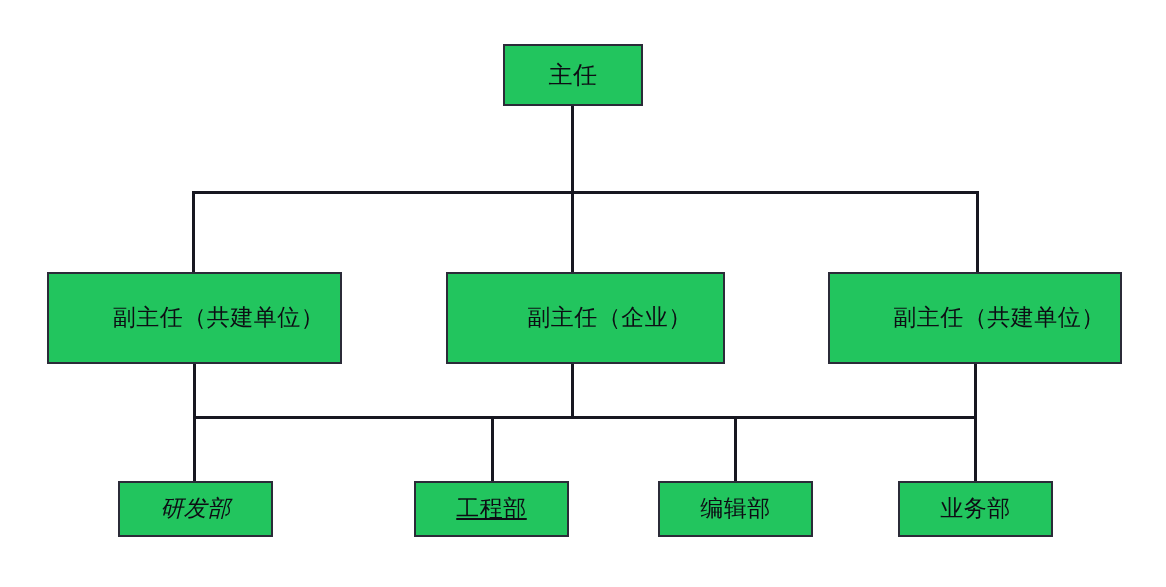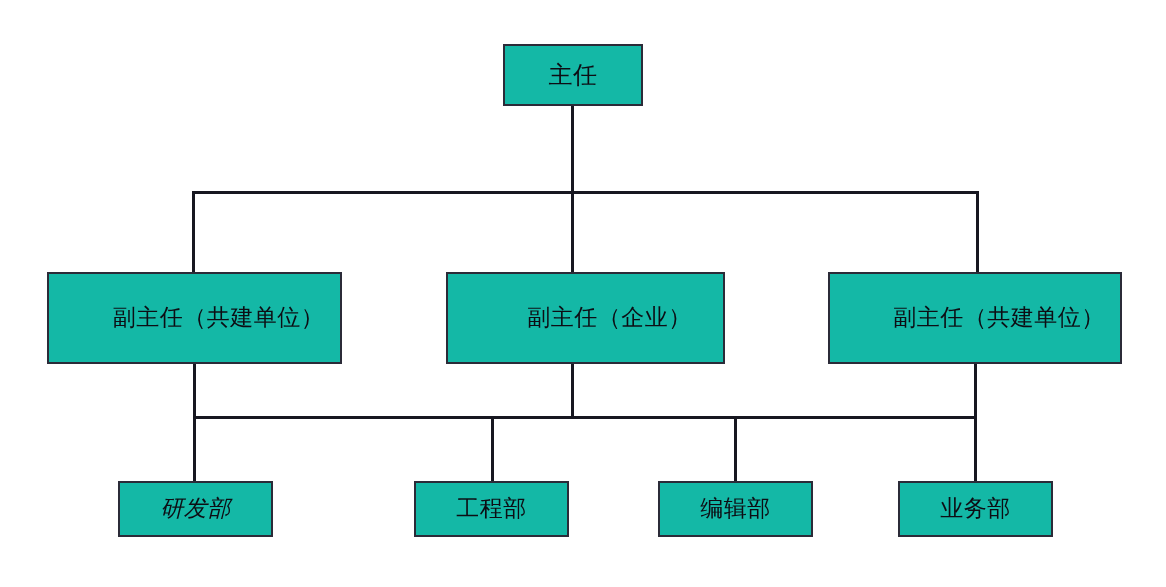--- a/index.html
+++ b/index.html
@@ -13,21 +13,21 @@
   #org-chart-canvas {
     position: relative;
     width: 1166px;
     height: 587px;
     background: #ffffff;
     overflow: hidden;
   }
   .org-node {
     position: absolute;
     box-sizing: border-box;
-    background: #14b8a6;
+    background: #22c55e;
     border: 2px solid #2b2b38;
     display: flex;
     align-items: center;
     justify-content: center;
     color: #0d0d14;
     font-size: 23px;
     line-height: 1.1;
     letter-spacing: 0.5px;
     white-space: nowrap;
     z-index: 3;
@@ -84,21 +84,21 @@
 
   <div class="conn v" style="left:193px; top:416px; width:3px; height:65px;"></div>
   <div class="conn v" style="left:491px; top:416px; width:3px; height:65px;"></div>
   <div class="conn v" style="left:734px; top:416px; width:3px; height:65px;"></div>
   <div class="conn v" style="left:974px; top:416px; width:3px; height:65px;"></div>
 
   <div class="org-node level-3" style="left:118px; top:481px; width:155px; height:56px;font-style:italic;">
     <span class="node-label">研发部</span>
   </div>
 
-  <div class="org-node level-3" style="left:414px; top:481px; width:155px; height:56px;">
+  <div class="org-node level-3" style="left:414px; top:481px; width:155px; height:56px;text-decoration:underline;">
     <span class="node-label">工程部</span>
   </div>
 
   <div class="org-node level-3" style="left:898px; top:481px; width:155px; height:56px;">
     <span class="node-label">业务部</span>
   </div>
 
   <div class="org-node level-3" style="left:658px; top:481px; width:155px; height:56px;">
     <span class="node-label">编辑部</span>
   </div>

